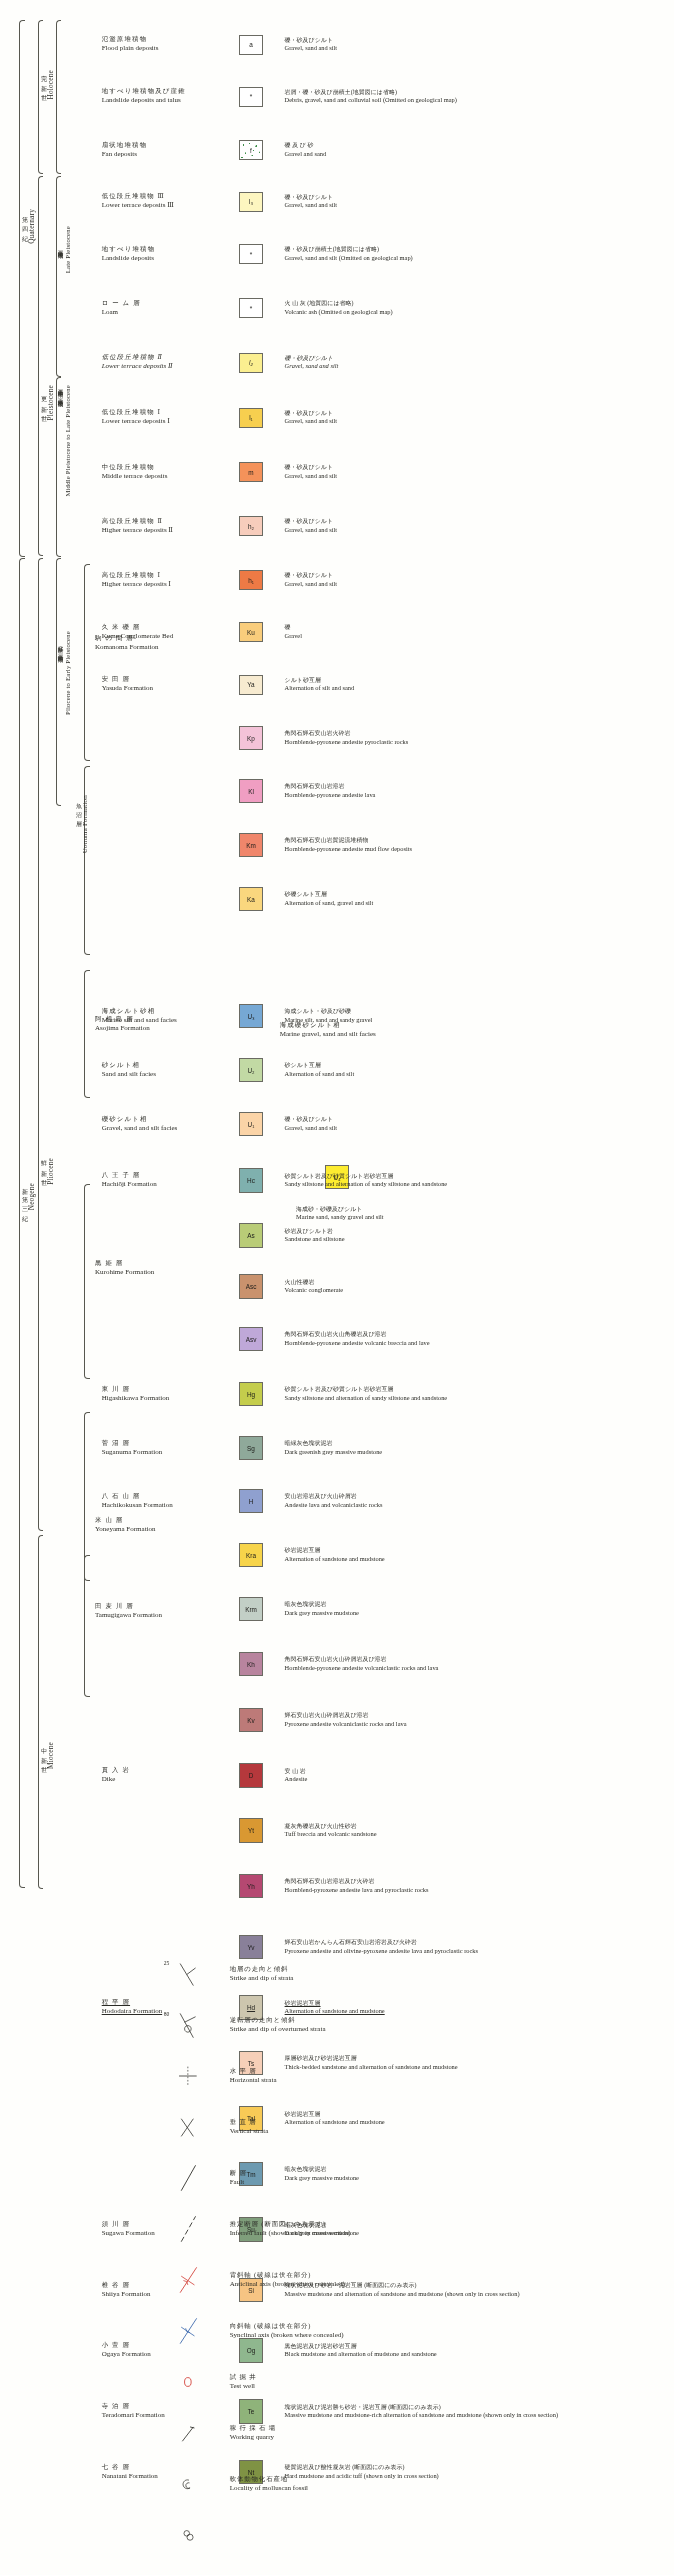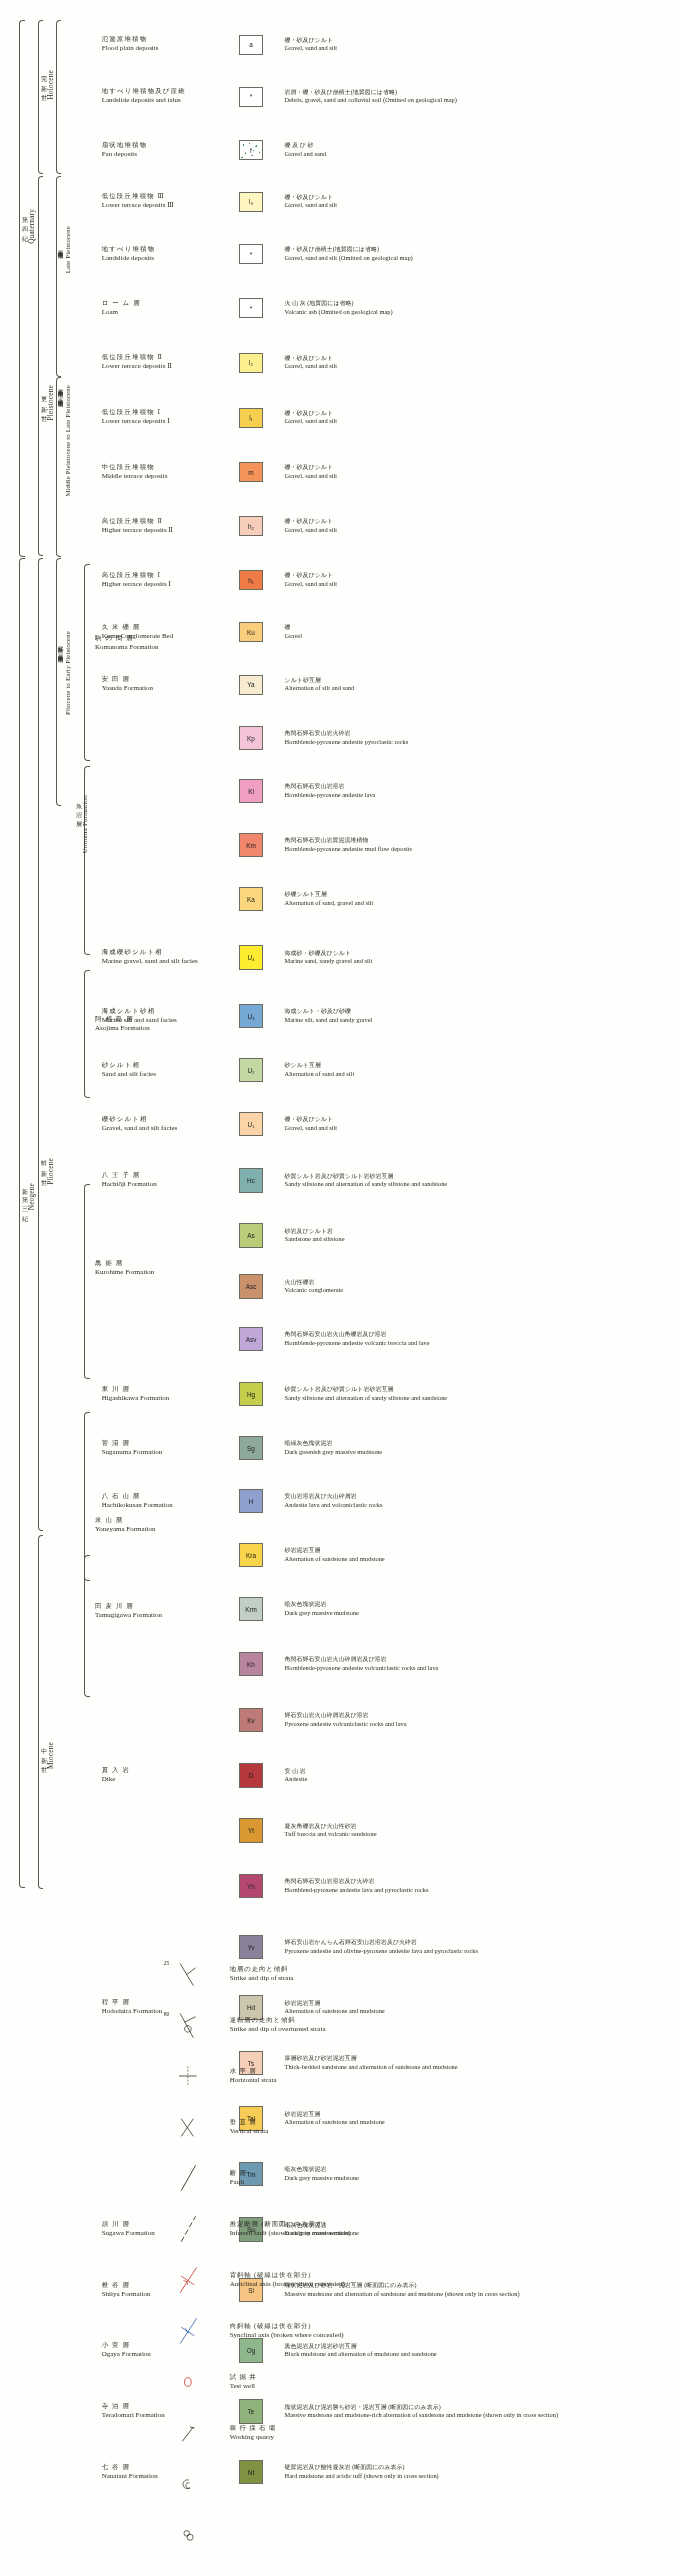--- a/index.html
+++ b/index.html
@@ -251,21 +251,21 @@
         <div class="c-swatch">
           <div class="sw" style="background: rgb(255, 255, 255);">
             <span style="position: relative;">*</span>
           </div>
         </div>
         <div class="c-desc">
           <div class="jp-sm">火 山 灰 (地質図には省略)</div>
           <div class="en-wrap">Volcanic ash (Omitted on geological map)</div>
         </div>
       </div>
-      <div class="row" style="height: 55px;">
+      <div class="row" style="height: 55px; font-style: italic;">
         <div style="flex: 0 0 95px;"></div>
         <div class="c-name">
           <div class="name-jp">低位段丘堆積物 Ⅱ</div>
           <div class="name-en">Lower terrace deposits Ⅱ</div>
         </div>
         <div class="c-swatch">
           <div class="sw" style="background: rgb(251, 239, 144);">
             <span style="position: relative;">l₂</span>
           </div>
         </div>
@@ -415,21 +415,21 @@
         <div class="c-swatch">
           <div class="sw tall" style="background: rgb(250, 215, 126);">
             <span style="position: relative;">Ka</span>
           </div>
         </div>
         <div class="c-desc">
           <div class="jp-sm">砂礫シルト互層</div>
           <div class="en-wrap">Alternation of sand, gravel and silt</div>
         </div>
       </div>
-      <div class="row" style="height: 63px;">
+      <div class="row" style="height: 63px; flex-direction: column;">
         <div style="flex: 0 0 95px;"></div>
         <div class="c-name">
           <div class="name-jp">海成礫砂シルト相</div>
           <div class="name-en">Marine gravel, sand and silt facies</div>
         </div>
         <div class="c-swatch">
           <div class="sw tall" style="background: rgb(253, 236, 48);">
             <span style="position: relative;">U₄</span>
           </div>
         </div>
@@ -689,21 +689,21 @@
         <div class="c-swatch">
           <div class="sw tall" style="background: rgb(137, 128, 153);">
             <span style="position: relative;">Yv</span>
           </div>
         </div>
         <div class="c-desc">
           <div class="jp-sm">輝石安山岩かんらん石輝石安山岩溶岩及び火砕岩</div>
           <div class="en-wrap">Pyroxene andesite and olivine-pyroxene andesite lava and pyroclastic rocks</div>
         </div>
       </div>
-      <div class="row" style="height: 55px;">
+      <div class="row" style="height: 55px; text-decoration: underline;">
         <div style="flex: 0 0 95px;"></div>
         <div class="c-name">
           <div class="name-jp">程 平 層</div>
           <div class="name-en">Hododaira Formation</div>
         </div>
         <div class="c-swatch">
           <div class="sw tall" style="background: rgb(205, 198, 174);">
             <span style="position: relative;">Hd</span>
           </div>
         </div>
@@ -992,20 +992,24 @@
           <div class="jp">稼 行 採 石 場</div>
           <div class="en">Working quarry</div>
         </div>
       </div>
       <div class="symrow">
         <div class="symicon">
           <svg width="39" height="32" viewBox="0 0 70 58">
             <path d="M34 22 a8 8 0 1 0 2 14 a5 5 0 1 1 -1 -9" fill="none" stroke="#2b2b26" stroke-width="1.3"></path>
           </svg>
         </div>
+        <div class="symtext">
+          <div class="jp">軟体動物化石産地</div>
+          <div class="en">Locality of molluscan fossil</div>
+        </div>
       </div>
       <div class="symrow">
         <div class="symicon">
           <svg width="39" height="32" viewBox="0 0 70 58">
             <circle cx="30" cy="26" r="5" fill="none" stroke="#2b2b26" stroke-width="1.3"></circle>
             <circle cx="36" cy="33" r="5.5" fill="none" stroke="#2b2b26" stroke-width="1.3"></circle>
           </svg>
         </div>
       </div>
     </div>

